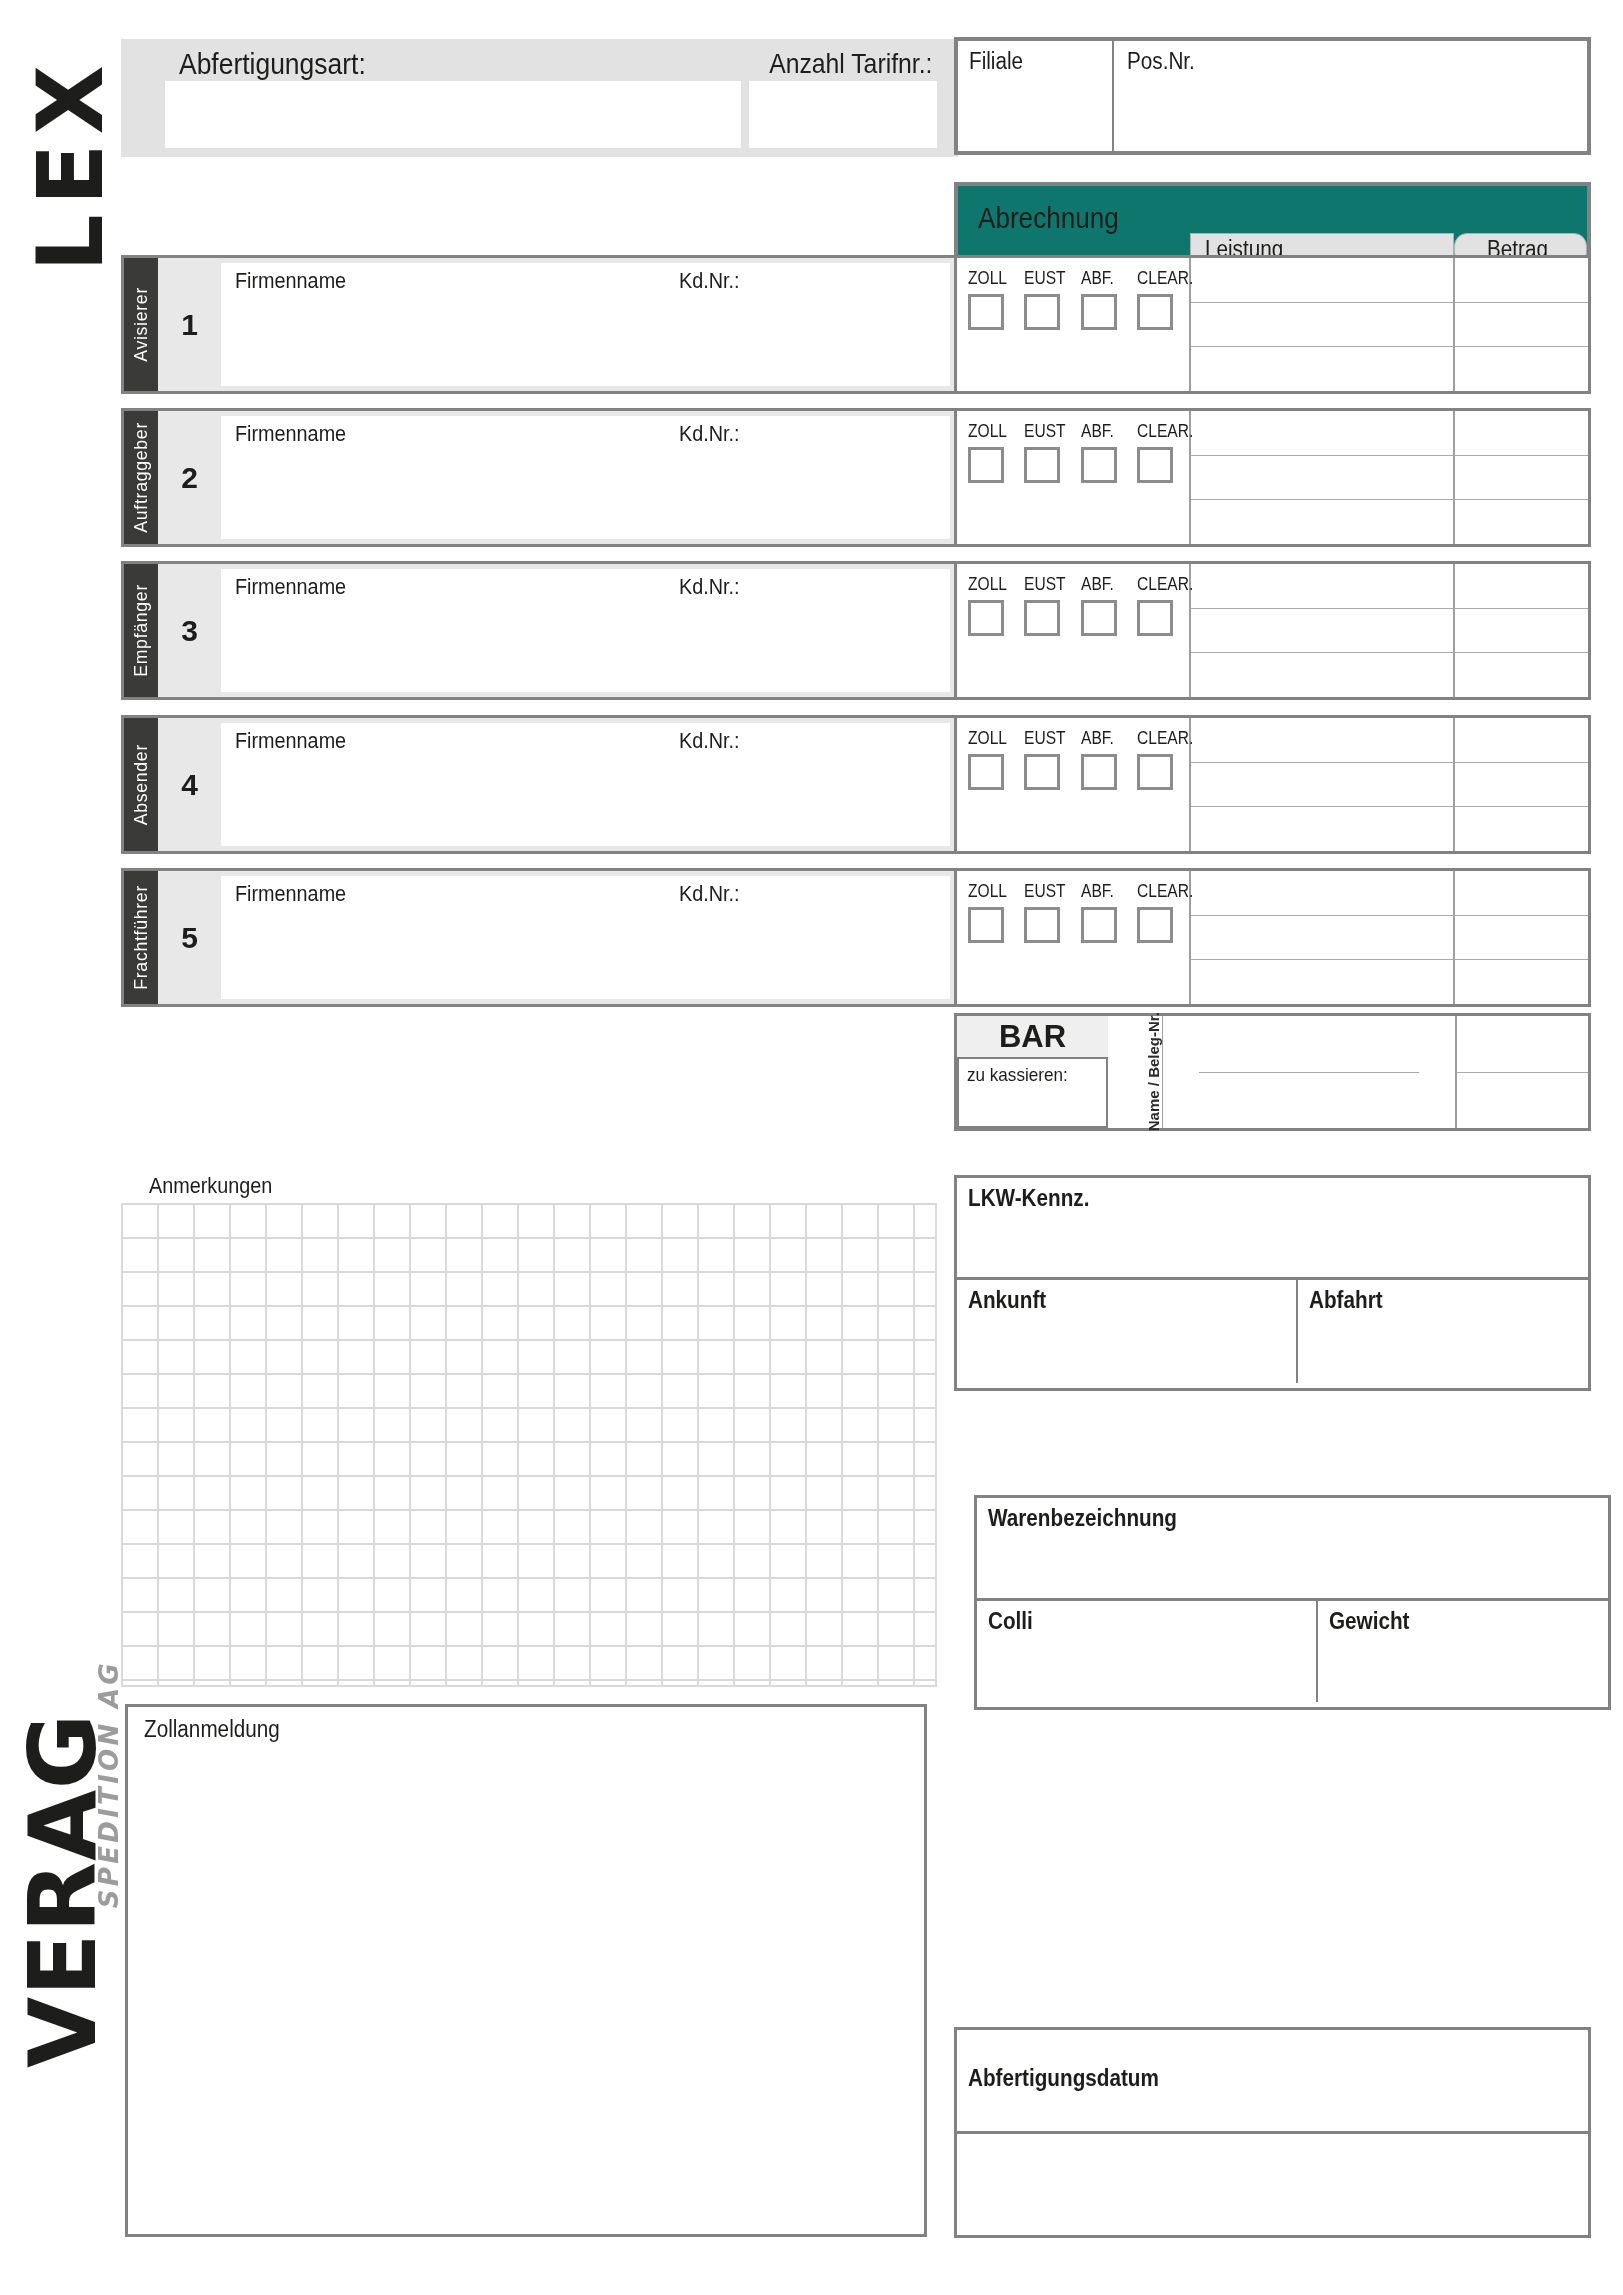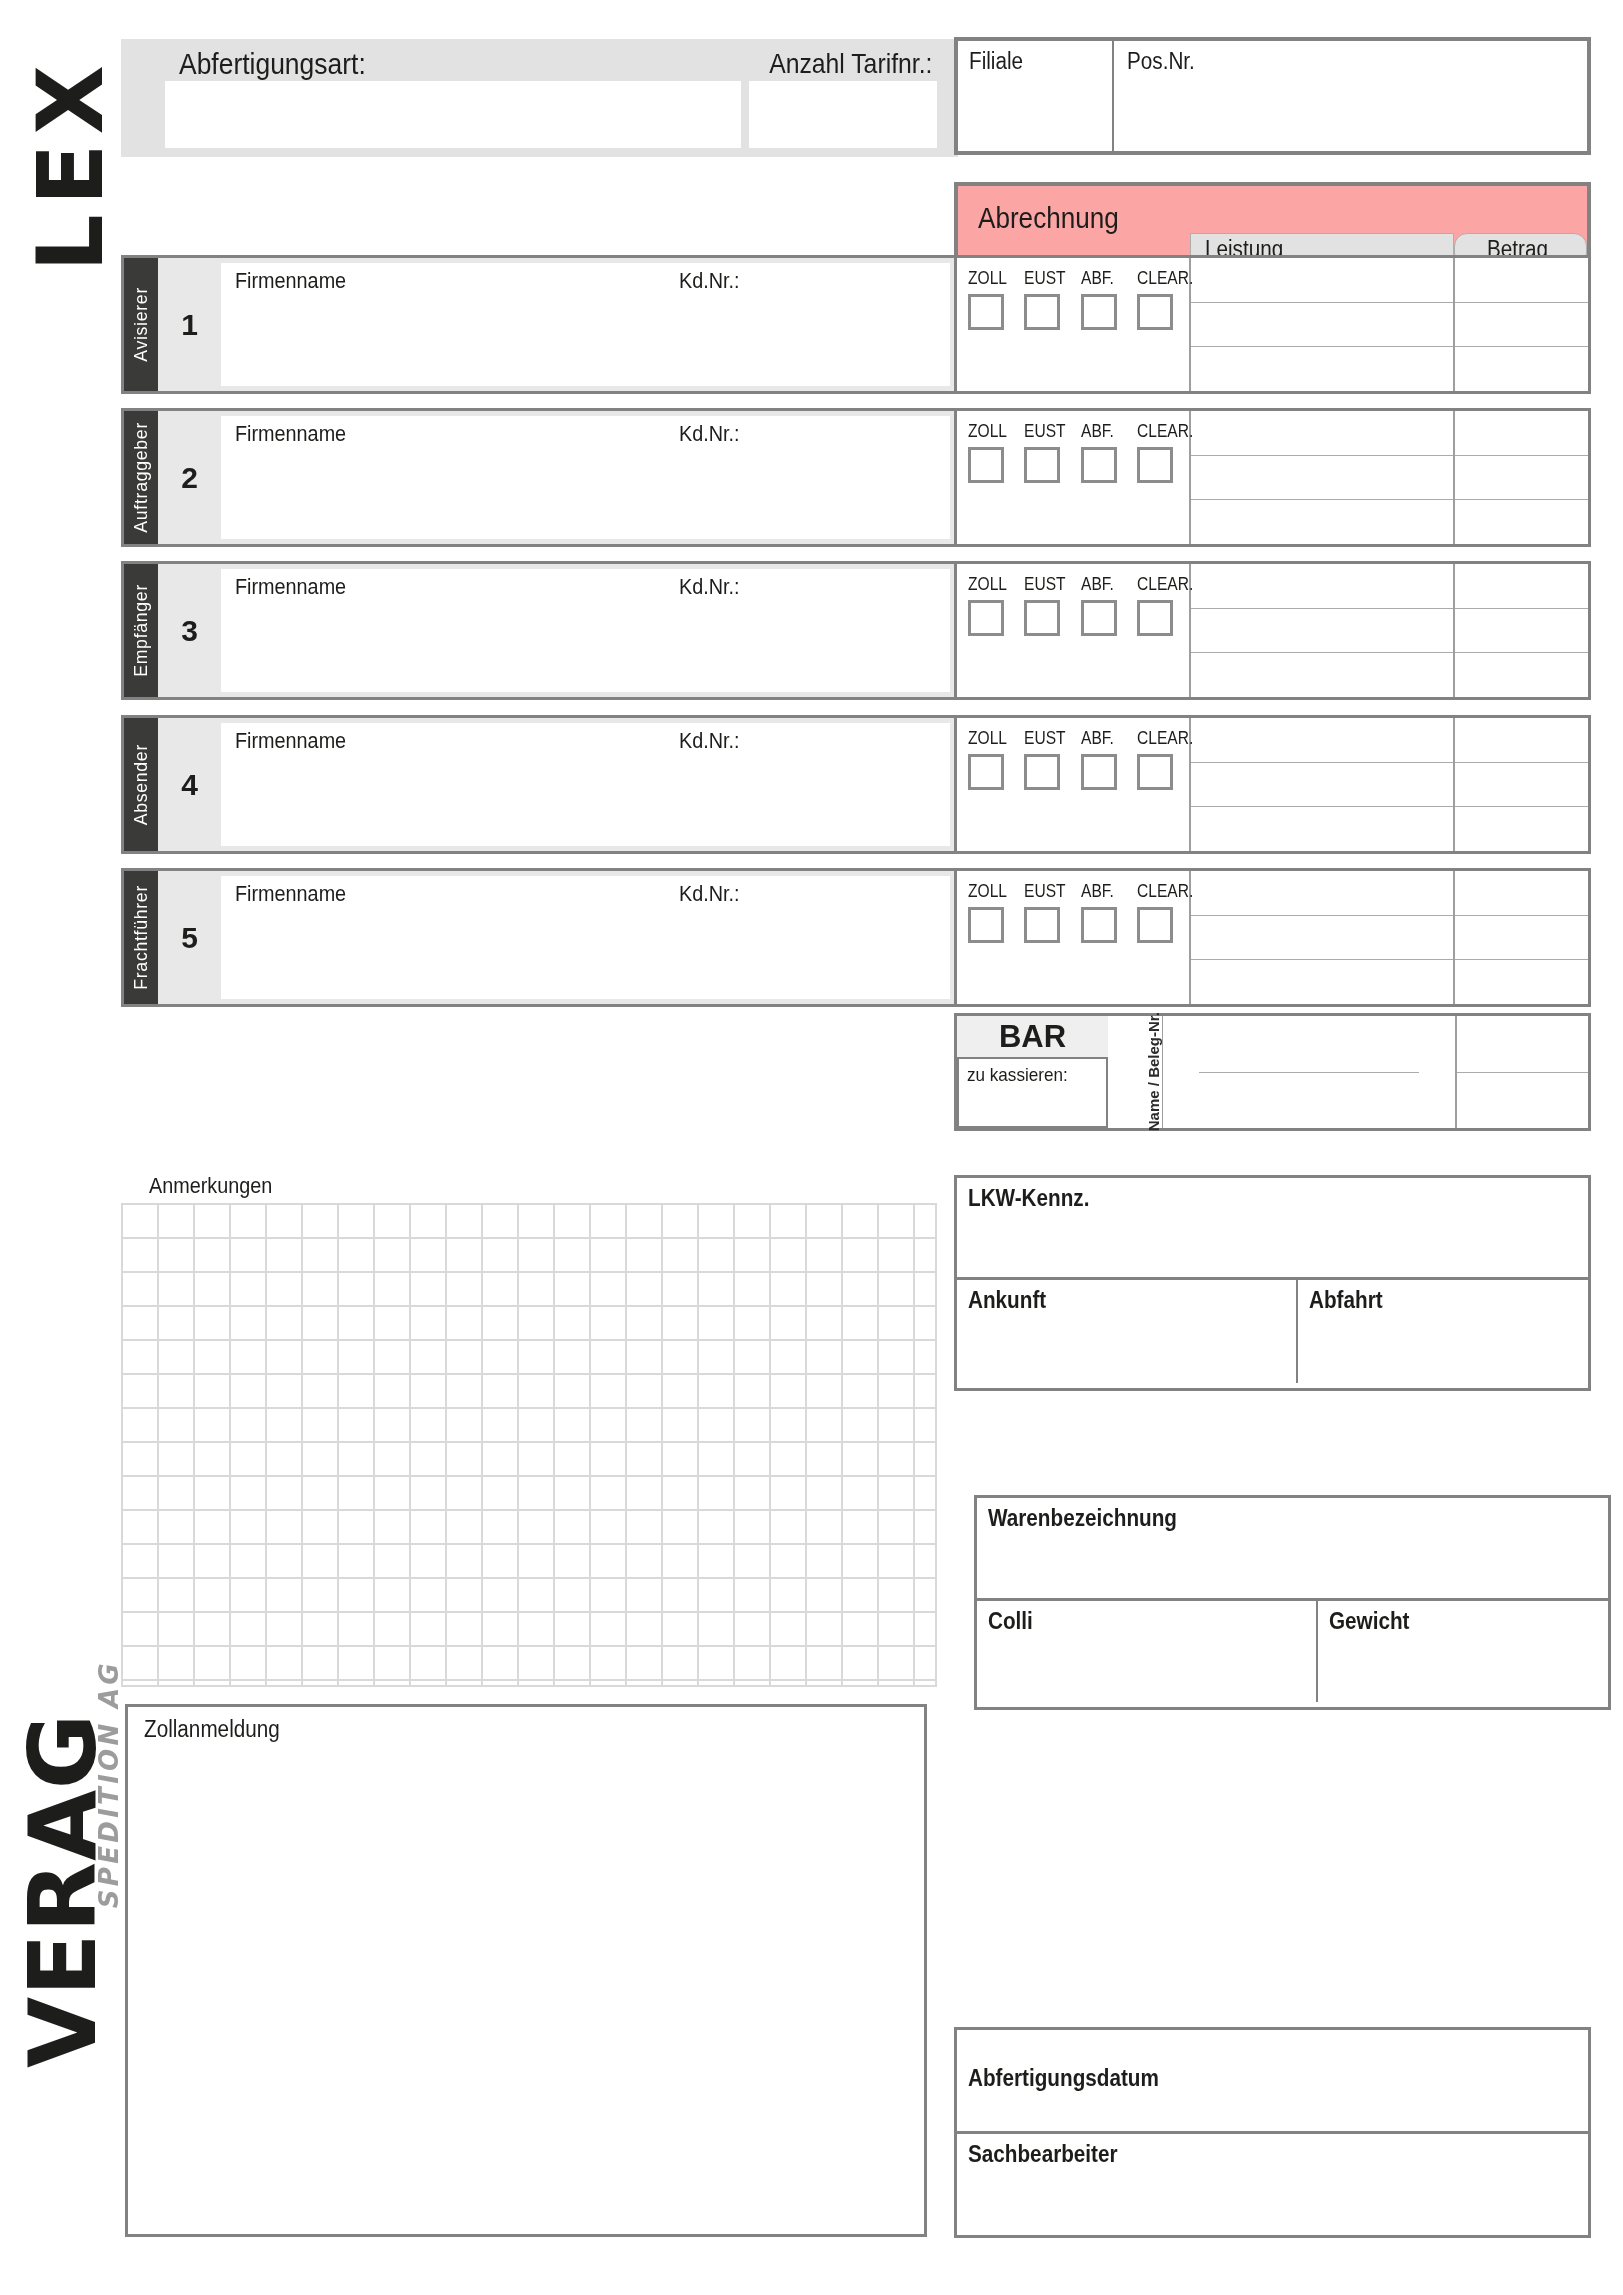--- a/index.html
+++ b/index.html
@@ -36,21 +36,21 @@
   .anz-input { position:absolute; left:628px; top:42px; width:188px; height:67px; background:#ffffff; }
 
   
   .filiale-box { left:954px; top:37px; width:637px; height:118px; border:4.6px solid #828282; background:#fff; }
   .filiale-div { position:absolute; left:154px; top:0; bottom:0; width:2px; background:#828282; }
   .box-label { font-size:23px; }
   .filiale-label { position:absolute; left:10.5px; top:6.5px; }
   .posnr-label { position:absolute; left:169px; top:6.5px; }
 
   
-  .abr-box { left:954px; top:182px; width:637px; height:88px; border:4.6px solid #828282; background:#fca5a5; }
+  .abr-box { left:954px; top:182px; width:637px; height:88px; border:4.6px solid #828282; background:#0f766e; }
   .abr-title { position:absolute; left:19.6px; top:15.7px; font-size:29px; }
   .hdr-cells { position:absolute; left:232px; bottom:0; height:33px; display:flex; }
   .hdr-cell { background:#e2e2e2; border:1.3px solid #aeaeae; font-size:23px; line-height:30px; }
   .hdr-leistung { width:264px; padding-left:14.4px; }
   .hdr-betrag { width:133px; text-align:center;border-radius:13px; }
 
   
   .blk-left { position:absolute; left:121px; width:837px; height:139px; border:3.9px solid #828282; background:#e8e8e8; }
   .role-strip { position:absolute; left:0; top:0; bottom:0; width:34px; background:#3a3a38; display:flex; align-items:center; justify-content:center; }
   .role-label { color:#ffffff; font-size:17.7px; letter-spacing:0.7px; }
@@ -367,17 +367,14 @@
 </div>
 
 <div class="abs zoll-box">
   <div class="zoll-label"><span class="cond">Zollanmeldung</span></div>
 </div>
 
 <div class="rbox abft-box">
   <div class="row1">
     <div class="rlabel"><span class="cond">Abfertigungsdatum</span></div>
   </div>
-  <div class="row2">
-    <div class="rlabel"><span class="cond">Sachbearbeiter</span></div>
-  </div>
 </div>
 
 
 </body></html>

